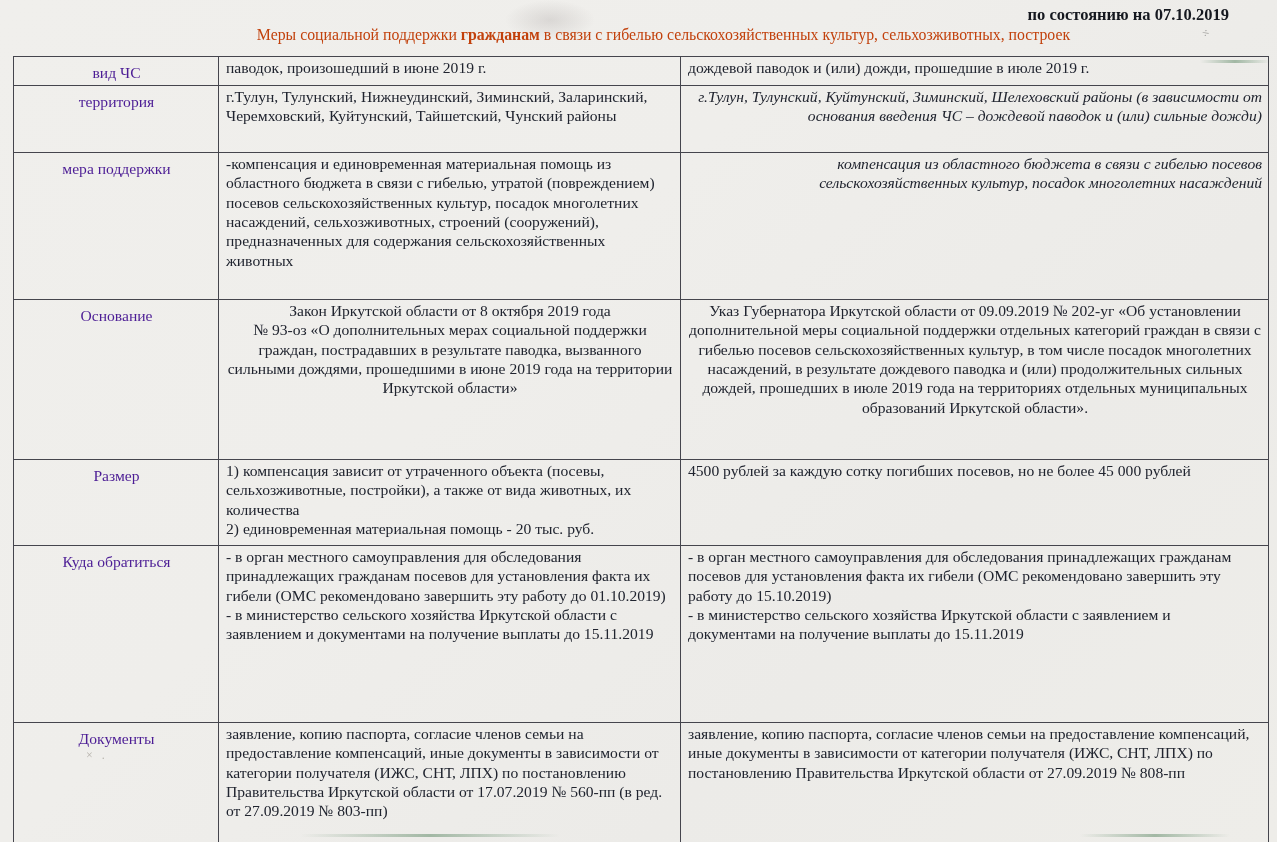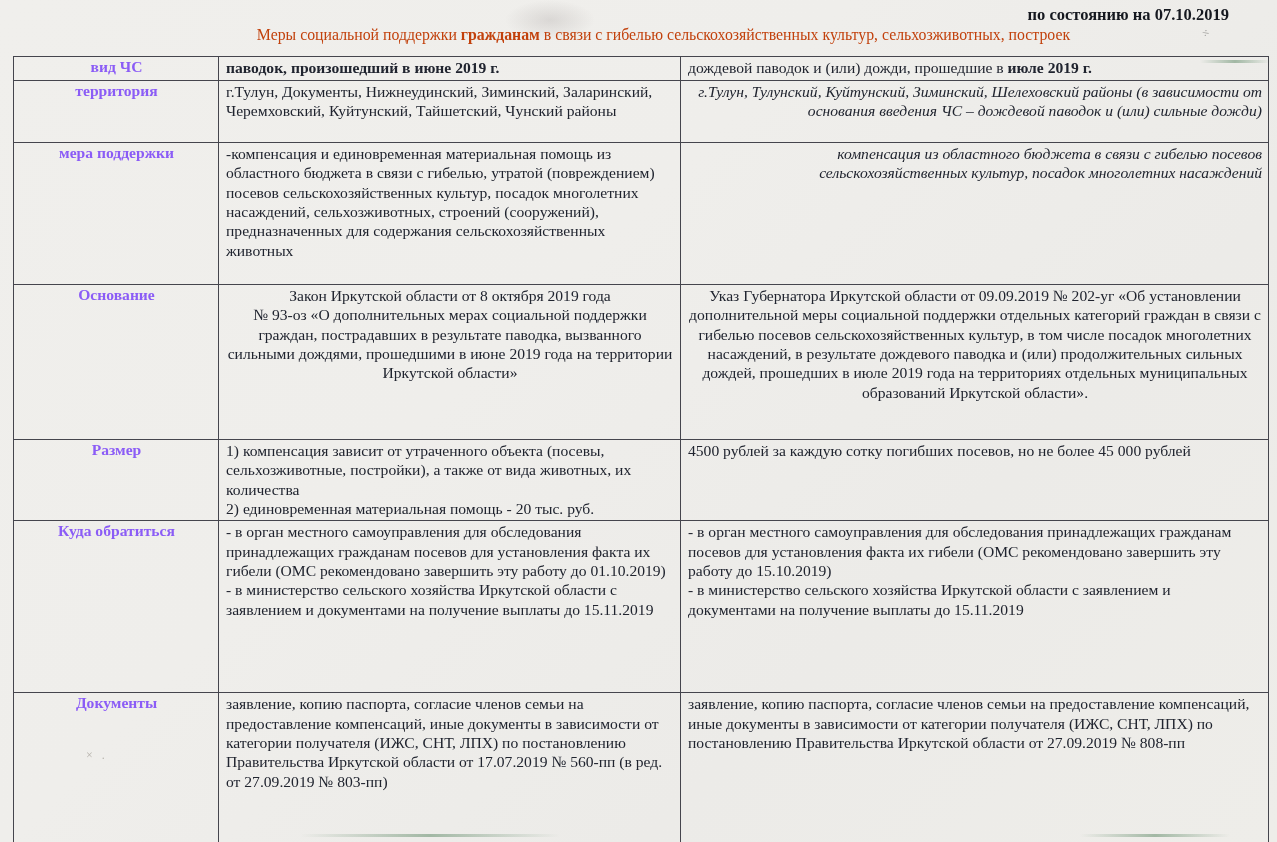--- a/index.html
+++ b/index.html
@@ -55,36 +55,36 @@
   col.c0{width:205px;}
   col.c1{width:462px;}
   col.c2{width:588px;}
   td{
     border:1.7px solid #45454d;
     vertical-align:top;
     padding:1px 6px 2px 7px;
     color:#20242f;
   }
   td.lbl{
-    font-weight:bold;
+    font-weight:normal;
     text-align:center;
-    padding-top:0;
-    color:#8b5cf6;
+    padding-top:6px;
+    color:#4c1d95;
   }
   td.body{white-space:pre-line;}
   td.ctr{text-align:right;font-style:italic;}
   tr.r-head td{height:20px;}
-  tr.r-head .h1{font-weight:bold;}
+  tr.r-head .h1{font-weight:normal;}
   tr.r-territory td{height:58px;margin-top:8px;}
   tr.r-measure td{height:138px;}
   tr.r-basis td{height:151px;text-align:center;}
   tr.r-size td{height:77px;}
   tr.r-where td{height:168px;}
   tr.r-docs td{height:150px;}
-  .h2b{font-weight:bold;}
+  .h2b{font-weight:normal;}
   
   .tint{
     position:absolute;height:3px;pointer-events:none;
     background:linear-gradient(90deg,rgba(70,120,80,0),rgba(70,120,80,0.45),rgba(70,120,80,0));
   }
   .tint1{left:300px;top:834px;width:260px;}
   .tint2{left:1080px;top:834px;width:150px;}
   .tint3{left:1200px;top:60px;width:70px;}
 </style>
 </head>
@@ -107,21 +107,21 @@
       <col class="c2">
     </colgroup>
   <tbody>
     <tr class="r-head">
       <td class="lbl">вид ЧС</td>
       <td class="h1">паводок, произошедший в июне 2019 г.</td>
       <td><span>дождевой паводок и (или) дожди, прошедшие  в </span><span class="h2b">июле 2019 г.</span></td>
     </tr>
     <tr class="r-territory">
       <td class="lbl">территория</td>
-      <td class="body">г.Тулун, Документы, Нижнеудинский, Зиминский, Заларинский, Черемховский, Куйтунский, Тайшетский, Чунский  районы</td>
+      <td class="body">г.Тулун, Тулунский, Нижнеудинский, Зиминский, Заларинский, Черемховский, Куйтунский, Тайшетский, Чунский  районы</td>
       <td class="body ctr">г.Тулун, Тулунский, Куйтунский, Зиминский, Шелеховский районы (в зависимости от основания введения ЧС – дождевой паводок и (или) сильные дожди)</td>
     </tr>
     <tr class="r-measure">
       <td class="lbl">мера поддержки</td>
       <td class="body">-компенсация и единовременная материальная помощь из областного бюджета  в связи с гибелью, утратой (повреждением) посевов сельскохозяйственных культур, посадок многолетних насаждений, сельхозживотных, строений (сооружений), предназначенных для содержания сельскохозяйственных животных</td>
       <td class="body ctr">компенсация из областного бюджета  в связи с гибелью посевов сельскохозяйственных культур, посадок многолетних насаждений</td>
     </tr>
     <tr class="r-basis">
       <td class="lbl">Основание</td>
       <td class="body">Закон Иркутской области от 8 октября 2019 года

